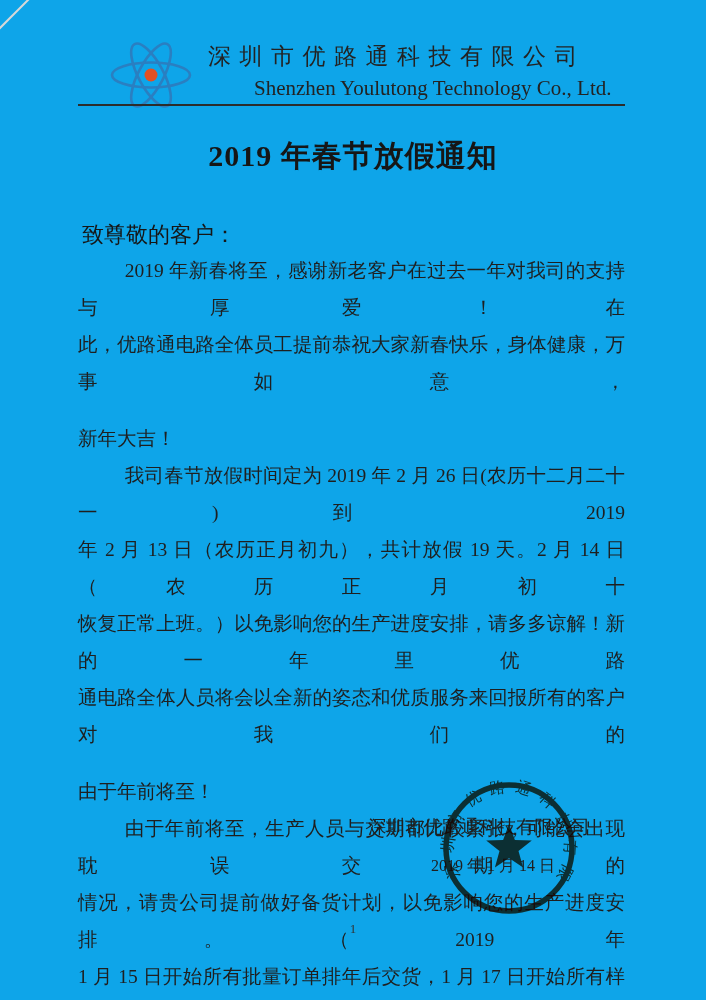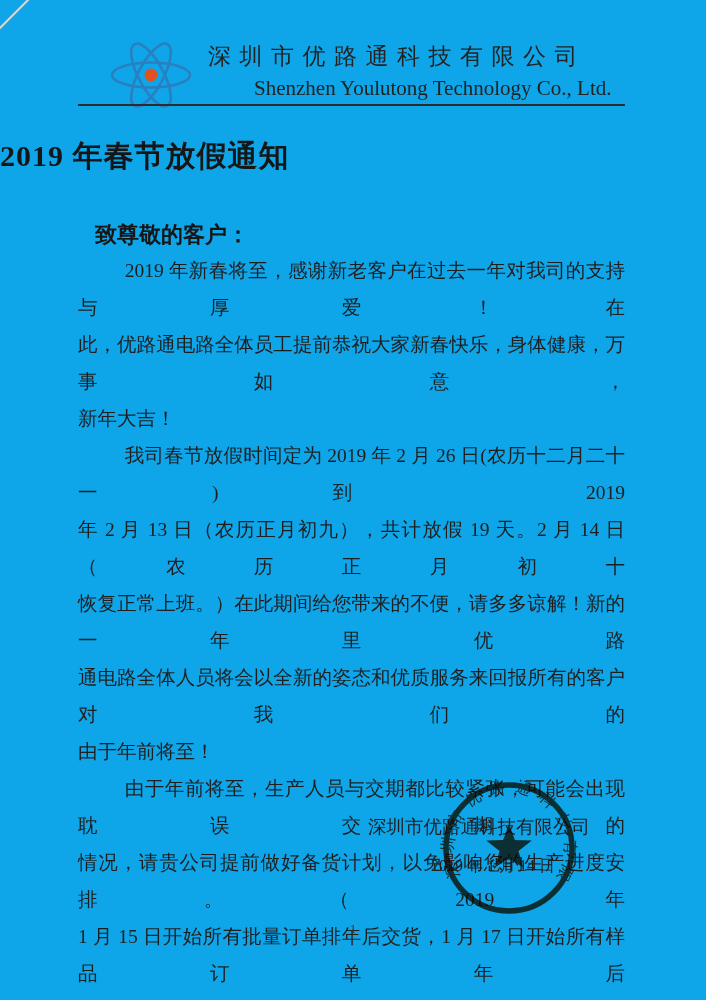--- a/index.html
+++ b/index.html
@@ -14,27 +14,27 @@
   .logo{position:absolute;left:109px;top:42px;width:84px;height:66px;}
   .company-zh{
     position:absolute;left:208px;top:41px;width:400px;font-size:23px;
     letter-spacing:8.5px;white-space:nowrap;color:#232323;
   }
   .company-en{
     position:absolute;left:213px;top:76px;font-size:21px;white-space:nowrap;color:#232323;margin-left:41px;
   }
   .header-rule{position:absolute;left:78px;top:104px;width:547px;height:2px;background:#2c2c2c;}
   .doc-title{
-    position:absolute;left:0;top:136px;width:706px;text-align:left;
+    position:absolute;left:0;top:136px;width:706px;text-align:center;
     font-size:30px;font-weight:bold;letter-spacing:1px;color:#161616;
   }
-  .salutation{position:absolute;left:95px;top:220px;font-size:22px;font-weight:bold;color:#161616;}
+  .salutation{position:absolute;left:82px;top:220px;font-size:22px;font-weight:normal;color:#161616;}
   .body-text{position:absolute;left:78px;top:252px;width:547px;font-size:19.5px;line-height:37px;}
   .line{text-align:justify;text-align-last:justify;white-space:normal;}
-  .line.last{text-align-last:left;}
+  .line.last{text-align-last:left;margin-top:20px;}
   .line.indent{text-indent:2.4em;}
   .sig-company{position:absolute;left:368px;top:814px;font-size:18.5px;white-space:nowrap;}
   .sig-date{position:absolute;left:431px;top:856px;font-size:16px;white-space:nowrap;}
   .seal{position:absolute;left:432px;top:771px;width:154px;height:154px;
         mix-blend-mode:multiply;opacity:0.93;}
   .page-number{position:absolute;left:0;top:921px;width:706px;text-align:center;
         font-size:13px;color:#333;}
 </style>
 </head>
 <body>
@@ -61,21 +61,21 @@
 
   <div class="salutation">致尊敬的客户：</div>
 
   <div class="body-text">
     <div class="line indent">2019 年新春将至，感谢新老客户在过去一年对我司的支持与厚爱！在</div>
     <div class="line">此，优路通电路全体员工提前恭祝大家新春快乐，身体健康，万事如意，</div>
     <div class="line last">新年大吉！</div>
 
     <div class="line indent">我司春节放假时间定为 2019 年 2 月 26 日(农历十二月二十一)到 2019</div>
     <div class="line">年 2 月 13 日（农历正月初九），共计放假 19 天。2 月 14 日（农历正月初十</div>
-    <div class="line">恢复正常上班。）在此期间给您带来的不便，请多多谅解！新的一年里优路</div>
+    <div class="line">恢复正常上班。）以免影响您的生产进度安排，请多多谅解！新的一年里优路</div>
     <div class="line">通电路全体人员将会以全新的姿态和优质服务来回报所有的客户对我们的</div>
     <div class="line last">由于年前将至！</div>
 
     <div class="line indent">由于年前将至，生产人员与交期都比较紧张，可能会出现耽误交期的</div>
     <div class="line">情况，请贵公司提前做好备货计划，以免影响您的生产进度安排。（2019 年</div>
     <div class="line">1 月 15 日开始所有批量订单排年后交货，1 月 17 日开始所有样品订单年后</div>
     <div class="line last">交货），以上订单排期供参考，最终以审核交期为准。</div>
 
   </div>
 

